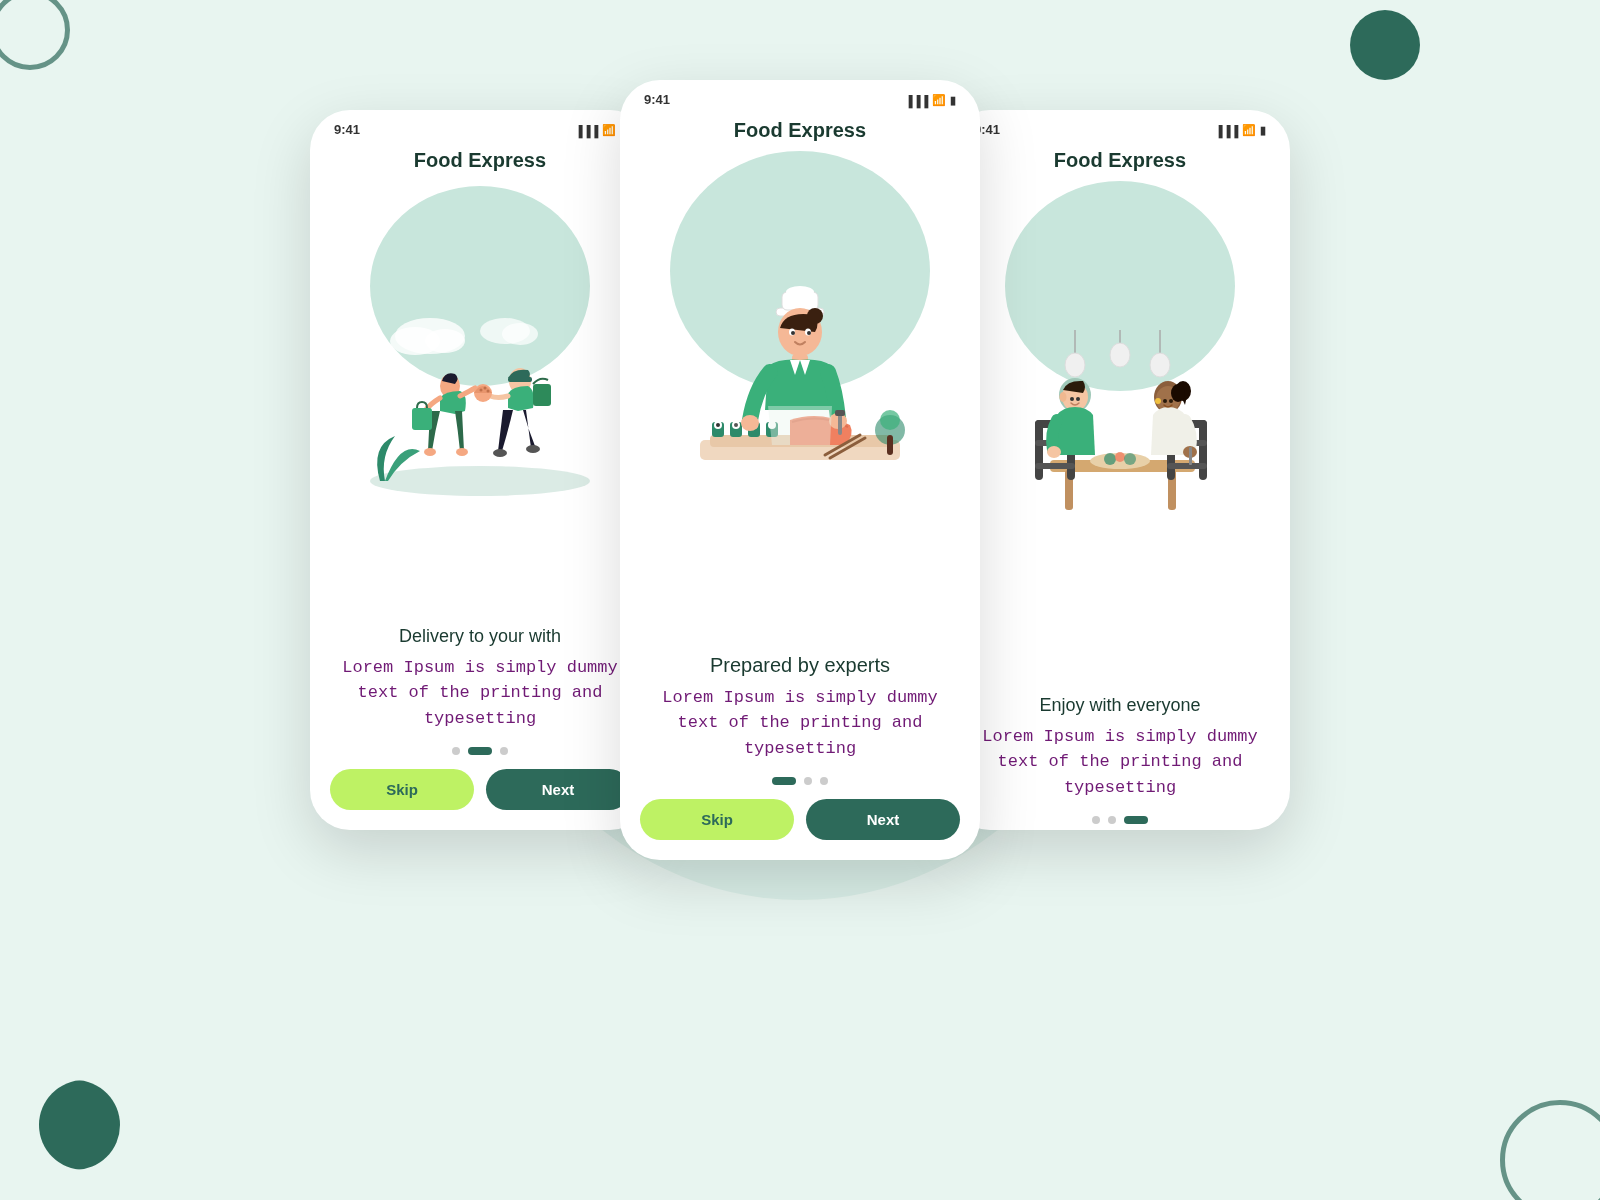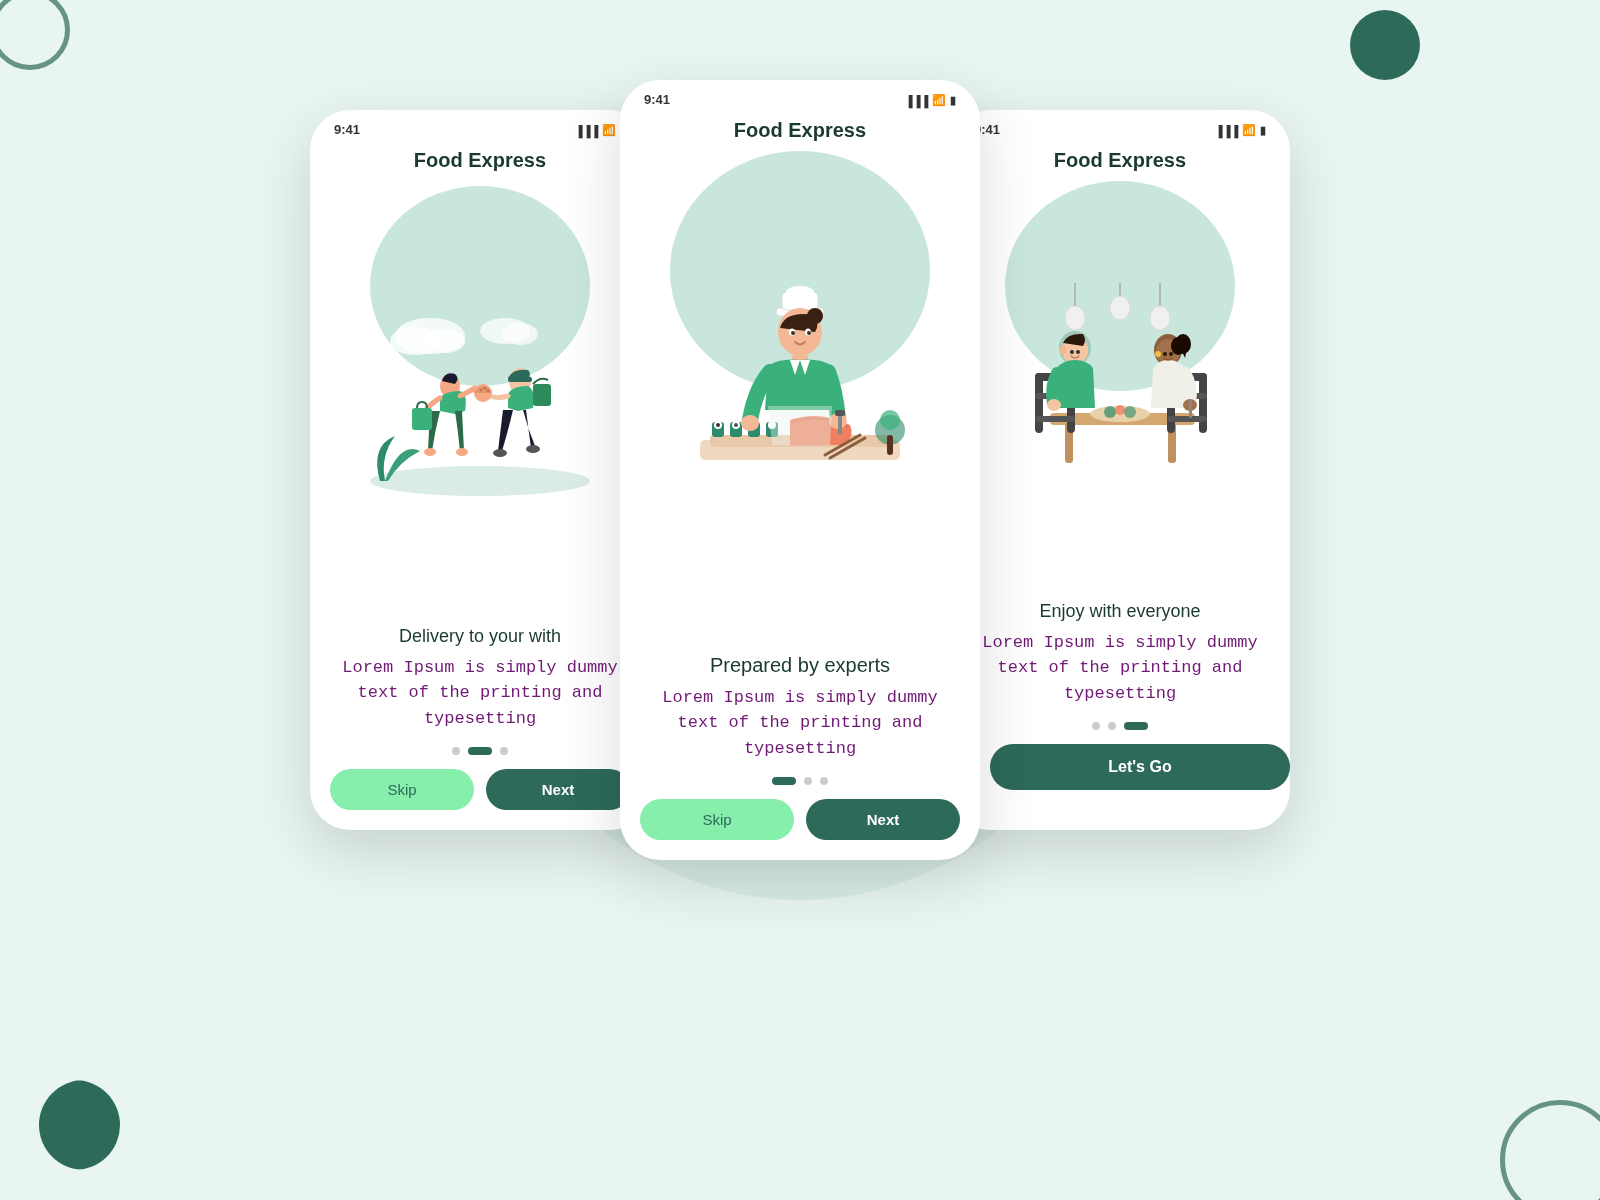--- a/index.html
+++ b/index.html
@@ -204,27 +204,27 @@
     
     .btn-row {
       display: flex;
       justify-content: space-between;
       align-items: center;
       padding: 8px 20px 20px;
       gap: 12px;
     }
 
     .btn-skip {
-      background: #86efac;
+      background: #bef264;
       color: #2d6a5a;
       border: none;
       border-radius: 30px;
       padding: 12px 28px;
       font-size: 15px;
-      font-weight: 400;
+      font-weight: 700;
       cursor: pointer;
       flex: 1;
     }
     .btn-next {
       background: #2d6a5a;
       color: white;
       border: none;
       border-radius: 30px;
       padding: 12px 28px;
       font-size: 15px;
@@ -533,18 +533,15 @@
       <div class="card-title">Enjoy with everyone</div>
       <div class="card-desc">Lorem Ipsum is simply dummy text of the printing and typesetting</div>
     </div>
 
     <div class="dots-row">
       <div class="dot dot-inactive"></div>
       <div class="dot dot-inactive"></div>
       <div class="dot dot-active"></div>
     </div>
 
-    <div class="btn-letsgo-wrapper">
-      <button class="btn-letsgo">Let's Go</button>
-    </div>
   </div>
 
 </div>
 
 </body></html>

